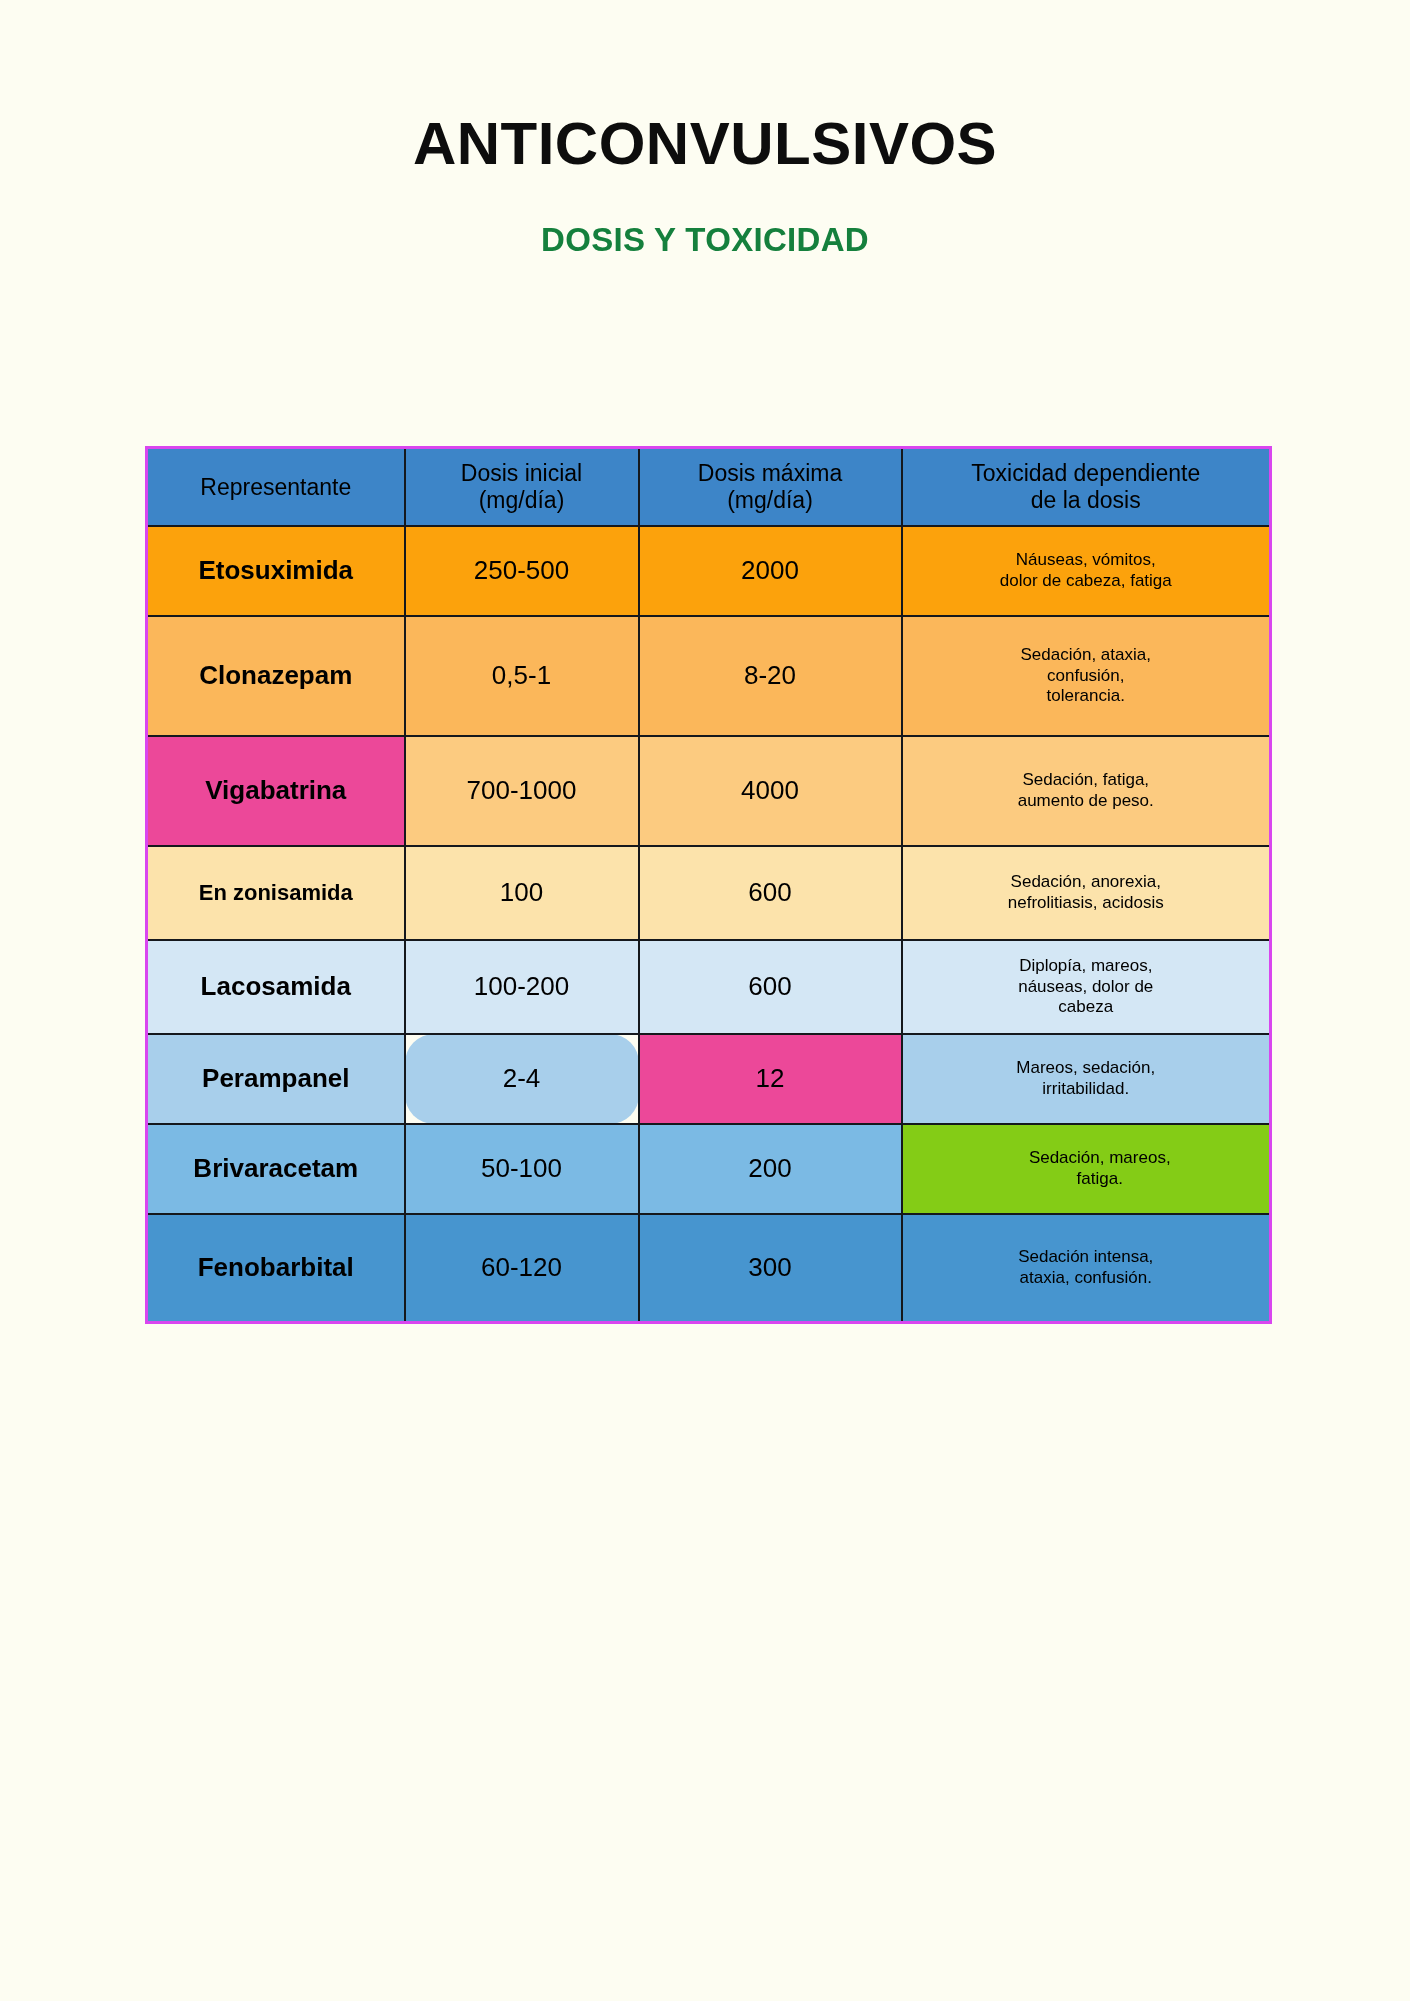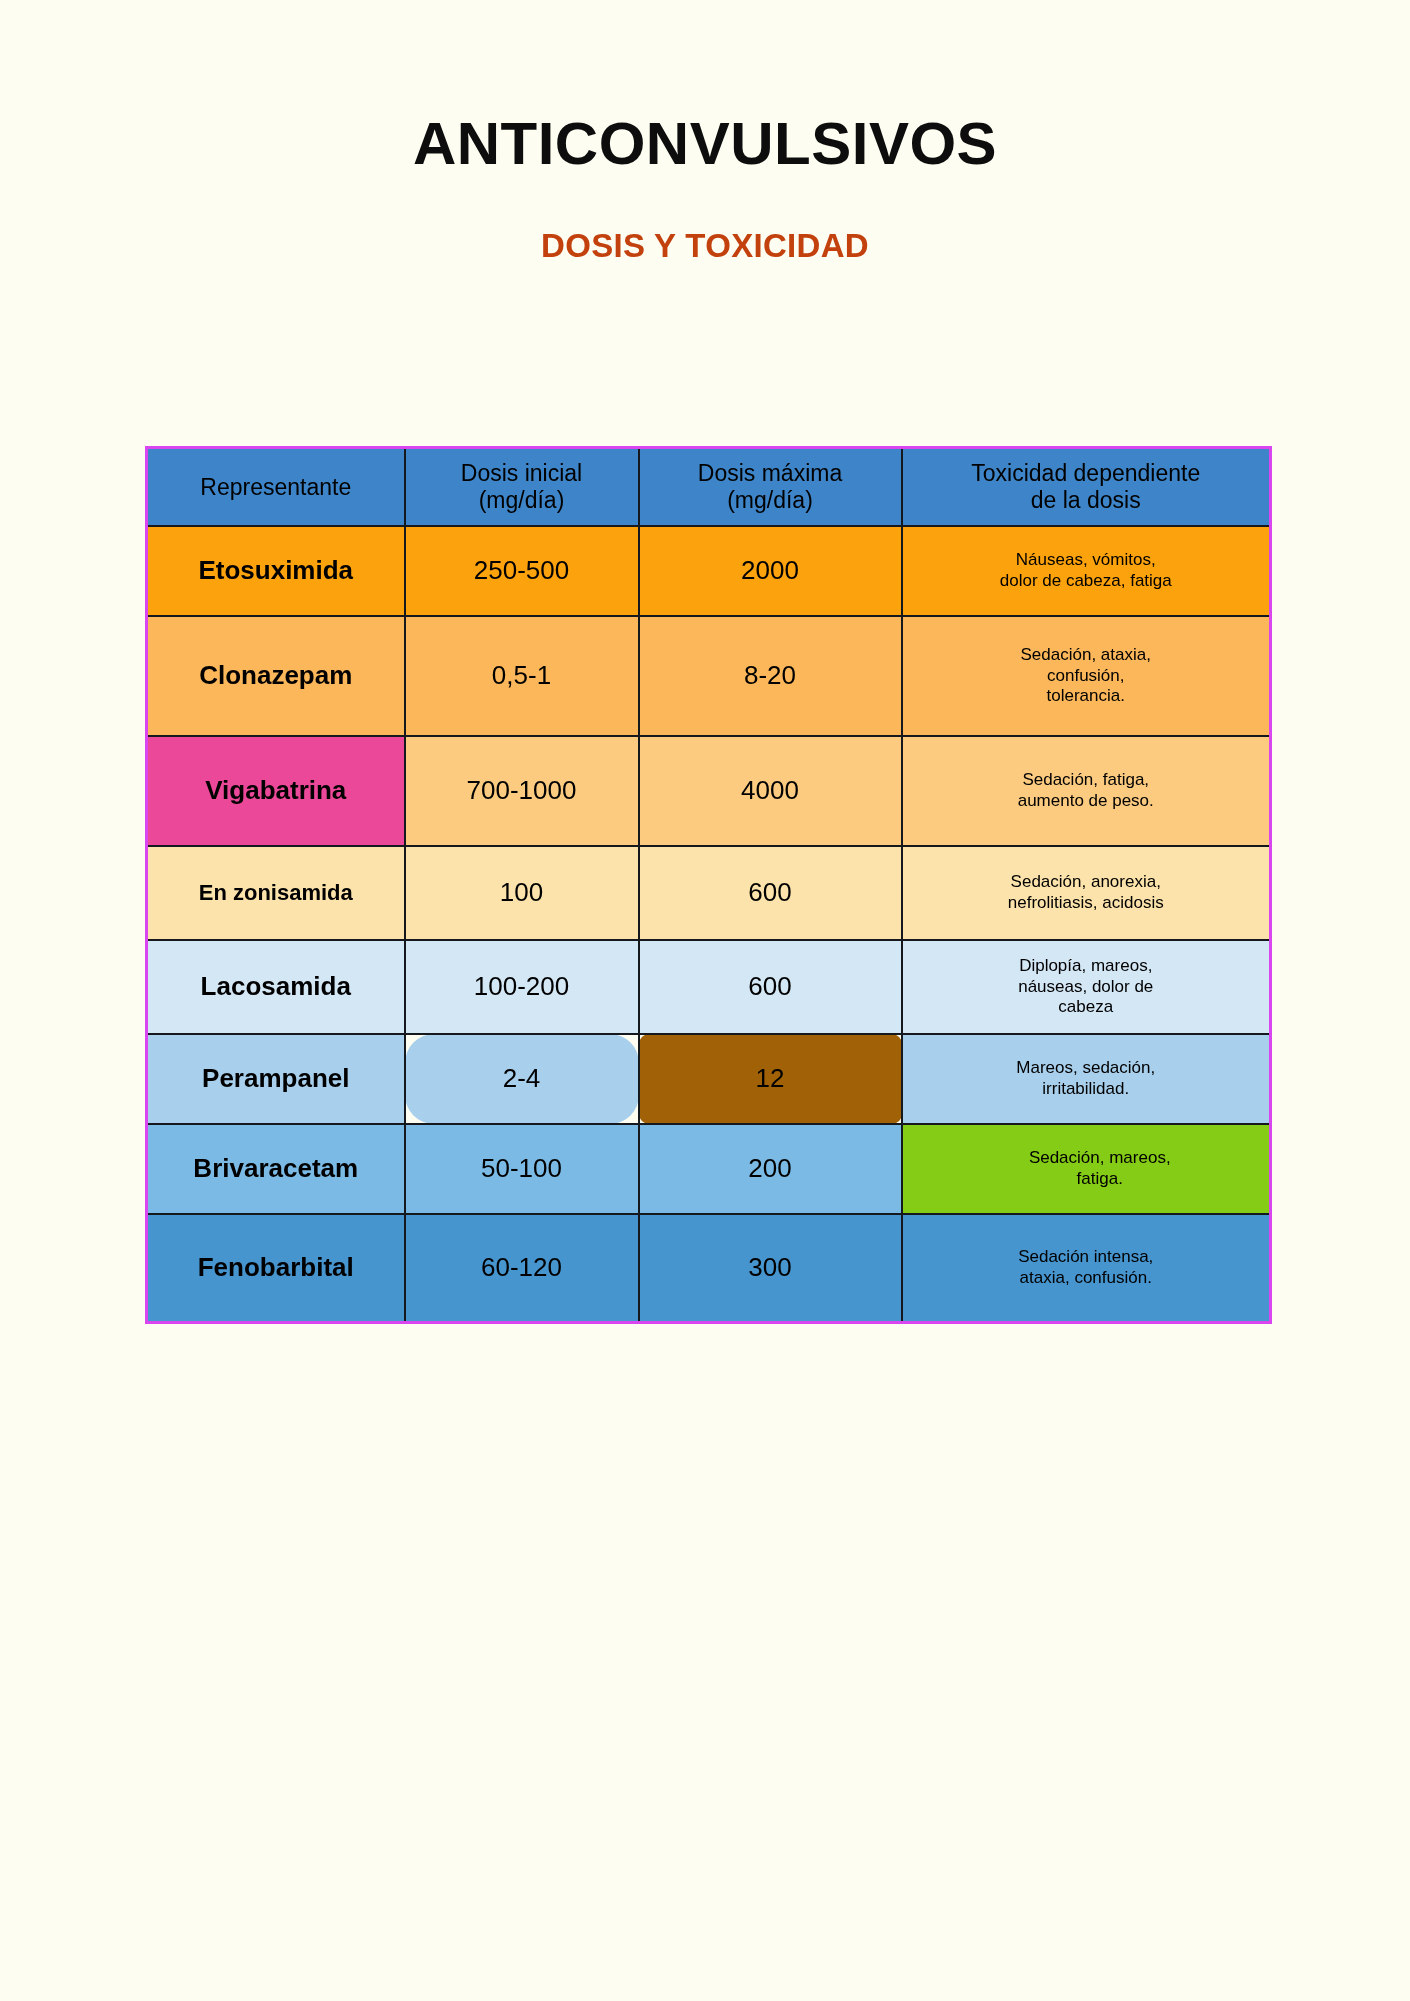--- a/index.html
+++ b/index.html
@@ -32,22 +32,22 @@
     letter-spacing: 0.5px;
     color: #0d0d0d;
     line-height: 1.05;
     margin: 0;
     font-family: "Liberation Sans", sans-serif;
   }
   .sub-title {
     font-size: 33px;
     font-weight: bold;
     letter-spacing: 0.3px;
-    color: #c2410c;
-    margin: 8px;
+    color: #15803d;
+    margin: 2px;
     padding-top: 44px;
     font-family: "Liberation Sans", sans-serif;
   }
 
   .table-wrap {
     position: absolute;
     left: 145px;
     top: 446px;
     width: 1124px;
   }
@@ -165,21 +165,21 @@
         </tr>
         <tr class="r4">
           <td class="drug" style="background: rgb(212, 231, 245);">Lacosamida</td>
           <td class="dose" style="background: rgb(212, 231, 245);">100-200</td>
           <td class="dose" style="background: rgb(212, 231, 245);">600</td>
           <td class="tox" style="background: rgb(212, 231, 245);">Diplopía, mareos,<br>náuseas, dolor de<br>cabeza</td>
         </tr>
         <tr class="r5">
           <td class="drug" style="background: rgb(168, 207, 235);">Perampanel</td>
           <td class="dose" style="background: rgb(168, 207, 235); border-radius: 29px;">2-4</td>
-          <td class="dose" style="background: #a16207; border-radius: 10px;">12</td>
+          <td class="dose" style="background: #ec4899;">12</td>
           <td class="tox" style="background: rgb(168, 207, 235);">Mareos, sedación,<br>irritabilidad.</td>
         </tr>
         <tr class="r6">
           <td class="drug" style="background: rgb(123, 186, 228);">Brivaracetam</td>
           <td class="dose" style="background: rgb(123, 186, 228);">50-100</td>
           <td class="dose" style="background: rgb(123, 186, 228);">200</td>
           <td class="tox" style="background: #84cc16; padding-left: 36px;">Sedación, mareos,<br>fatiga.</td>
         </tr>
         <tr class="r7">
           <td class="drug" style="background: rgb(71, 149, 207);">Fenobarbital</td>

